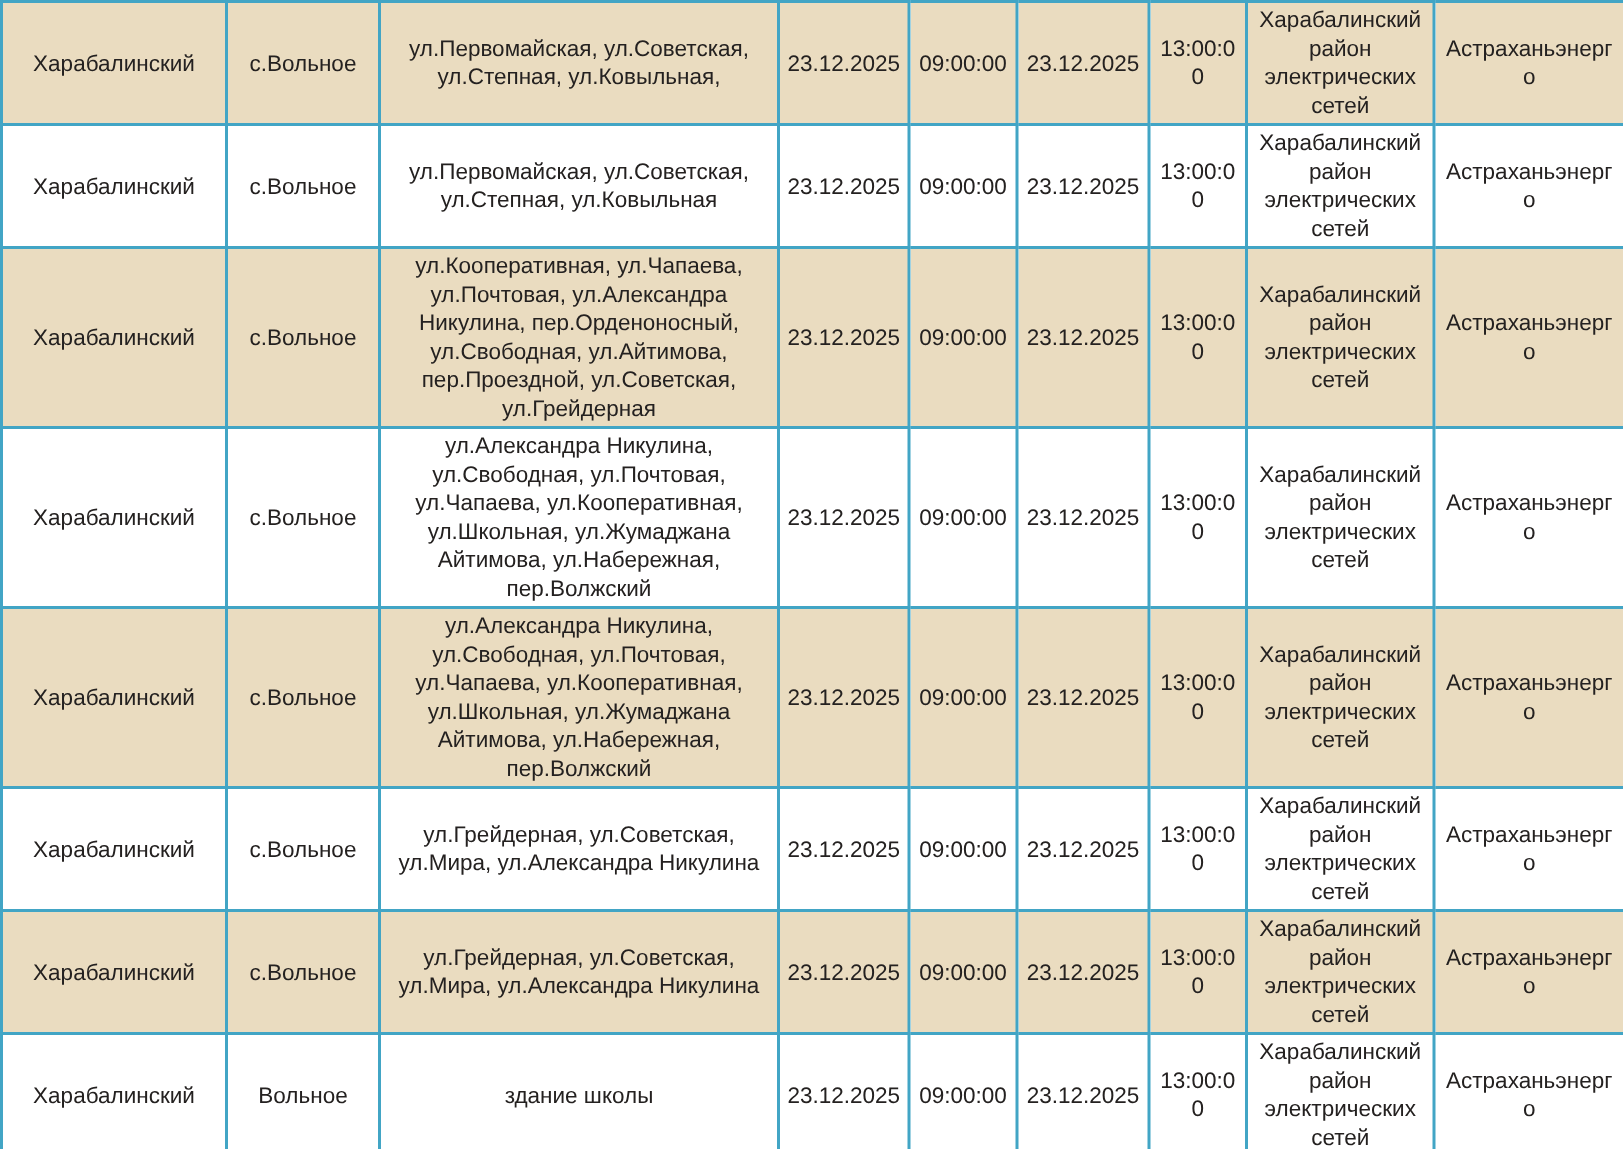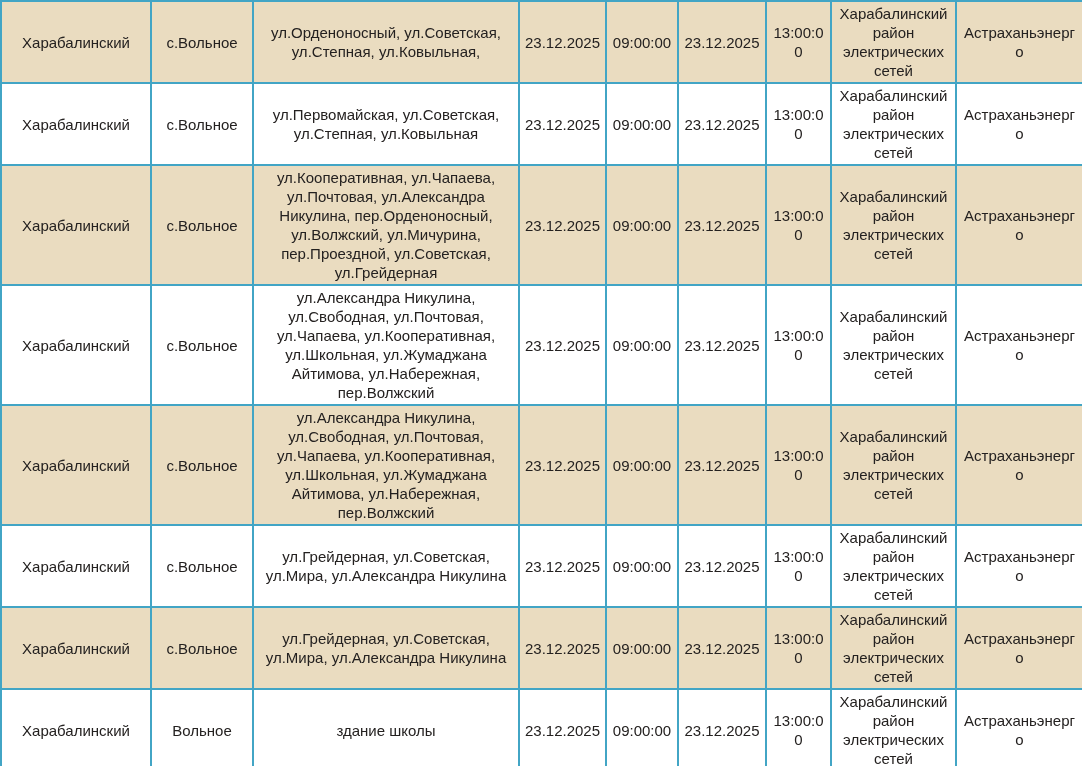--- a/index.html
+++ b/index.html
@@ -53,21 +53,21 @@
     <col style="width:72px">
     <col style="width:88px">
     <col style="width:65px">
     <col style="width:125px">
     <col style="width:127px">
   </colgroup>
   <tbody id="table-body" data-name="table-body">
       <tr data-name="table-row">
     <td data-name="cell-district">Харабалинский</td>
     <td data-name="cell-settlement">с.Вольное</td>
-    <td data-name="cell-streets">ул.Орденоносный, ул.Советская, ул.Степная, ул.Ковыльная,</td>
+    <td data-name="cell-streets">ул.Первомайская, ул.Советская, ул.Степная, ул.Ковыльная,</td>
     <td data-name="cell-date-start">23.12.2025</td>
     <td data-name="cell-time-start">09:00:00</td>
     <td data-name="cell-date-end">23.12.2025</td>
     <td data-name="cell-time-end">13:00:00</td>
     <td data-name="cell-organization">Харабалинский район электрических сетей</td>
     <td data-name="cell-company">Астраханьэнерго</td>
   </tr>
       <tr data-name="table-row">
     <td data-name="cell-district">Харабалинский</td>
     <td data-name="cell-settlement">с.Вольное</td>
@@ -75,21 +75,21 @@
     <td data-name="cell-date-start">23.12.2025</td>
     <td data-name="cell-time-start">09:00:00</td>
     <td data-name="cell-date-end">23.12.2025</td>
     <td data-name="cell-time-end">13:00:00</td>
     <td data-name="cell-organization">Харабалинский район электрических сетей</td>
     <td data-name="cell-company">Астраханьэнерго</td>
   </tr>
       <tr data-name="table-row">
     <td data-name="cell-district">Харабалинский</td>
     <td data-name="cell-settlement">с.Вольное</td>
-    <td data-name="cell-streets">ул.Кооперативная, ул.Чапаева, ул.Почтовая, ул.Александра Никулина, пер.Орденоносный, ул.Волжский, ул.Мичурина, пер.Проездной, ул.Советская, ул.Грейдерная</td>
+    <td data-name="cell-streets">ул.Кооперативная, ул.Чапаева, ул.Почтовая, ул.Александра Никулина, пер.Орденоносный, ул.Свободная, ул.Айтимова, пер.Проездной, ул.Советская, ул.Грейдерная</td>
     <td data-name="cell-date-start">23.12.2025</td>
     <td data-name="cell-time-start">09:00:00</td>
     <td data-name="cell-date-end">23.12.2025</td>
     <td data-name="cell-time-end">13:00:00</td>
     <td data-name="cell-organization">Харабалинский район электрических сетей</td>
     <td data-name="cell-company">Астраханьэнерго</td>
   </tr>
       <tr data-name="table-row">
     <td data-name="cell-district">Харабалинский</td>
     <td data-name="cell-settlement">с.Вольное</td>

